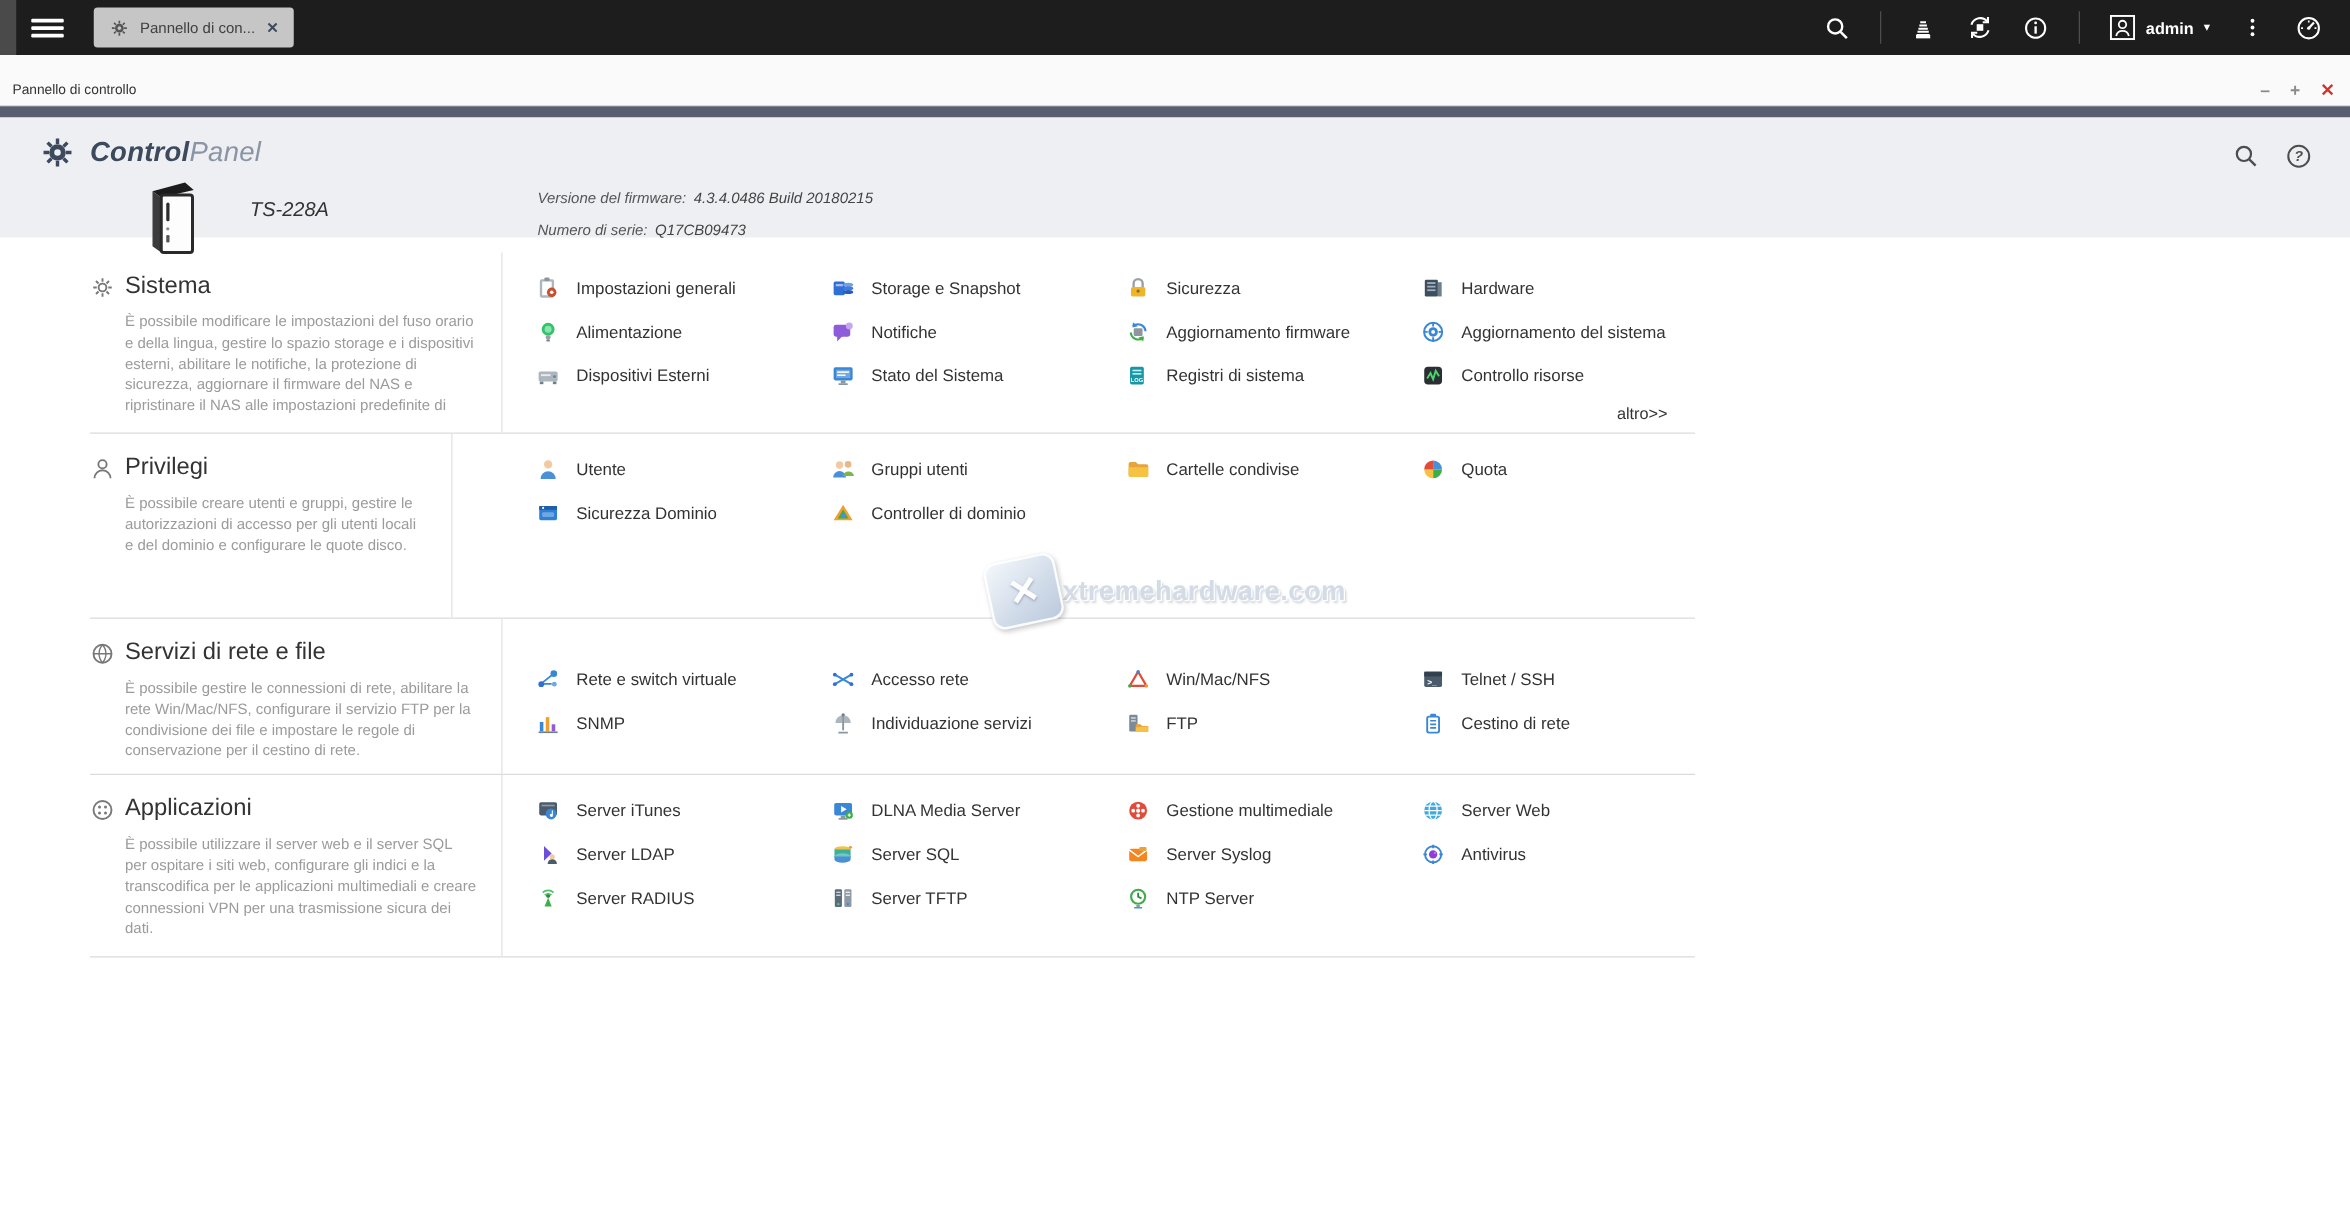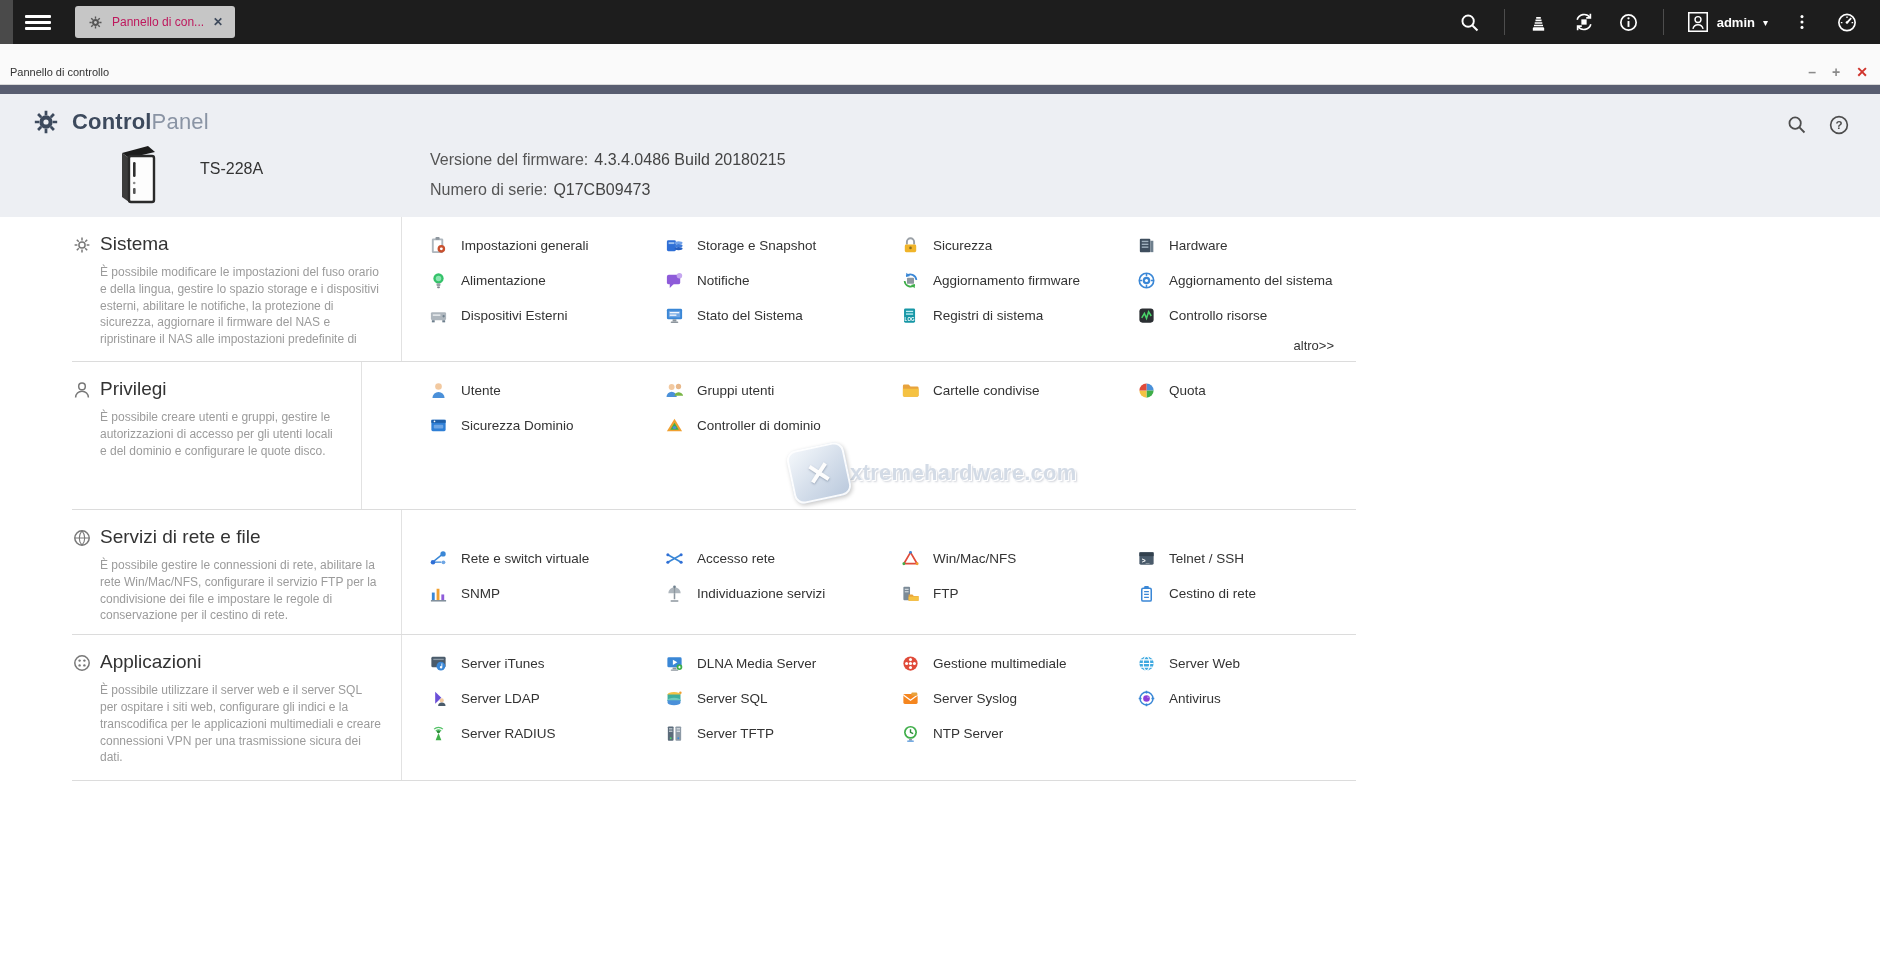--- a/index.html
+++ b/index.html
@@ -7,57 +7,57 @@
        font-family:"Liberation Sans",sans-serif;-webkit-font-smoothing:antialiased;}
 
   
   .topbar{height:44px;background:#1d1d1d;display:flex;align-items:center;position:relative;}
   .corner{width:13px;height:44px;background:#4a4a4a;}
   .hamburger{width:50px;height:44px;display:flex;align-items:center;justify-content:center;cursor:pointer;}
   .hamburger .bars{width:26px;}
   .hamburger .bars div{height:3px;background:#fff;margin:3px 0;border-radius:1px;}
   .tab{margin-left:12px;height:32px;background:#c6c6c6;border-radius:3px;display:flex;align-items:center;
        padding:0 12px;gap:9px;cursor:pointer;}
-  .tab .tlabel{font-size:12px;color:#be185d;}
+  .tab .tlabel{font-size:12px;color:#404040;}
   .tab .tclose{font-size:12px;font-weight:bold;color:#3e4a5c;cursor:pointer;}
   .top-right{margin-left:auto;display:flex;align-items:center;gap:23px;padding-right:22px;}
   .vdiv{width:1px;height:26px;background:#4d4d4d;}
   .tr-ic{width:22px;height:22px;display:inline-flex;align-items:center;justify-content:center;cursor:pointer;position:relative;}
   .adminwrap{display:flex;align-items:center;gap:8px;cursor:pointer;}
   .adminname{color:#fff;font-size:13px;font-weight:bold;}
   .caret{color:#fff;font-size:10px;}
 
   
   .titlebar{height:24px;background:#fafafa;border-bottom:1px solid #d8d8d8;display:flex;align-items:center;
             padding:16px 12px 0 10px;}
   .wtitle{font-size:11px;color:#333;}
   .wctrls{margin-left:auto;display:flex;align-items:center;gap:16px;}
   .wbtn{font-size:14px;font-weight:bold;color:#8a8a8a;cursor:pointer;line-height:1;}
   .wbtn.close{color:#d0342c;}
 
   .darkstrip{height:9px;background:#585d70;}
 
   
-  .app-header{height:123px;background:#edeff3;position:relative;}
+  .app-header{height:96px;background:#edeff3;position:relative;font-style:italic;}
   .brand{position:absolute;left:33px;top:15px;display:flex;align-items:center;gap:13px;}
   .brand-title{font-size:22px;letter-spacing:.2px;}
   .brand-title .b{font-weight:bold;color:#3d4a5d;}
   .brand-title .l{font-weight:400;color:#8a94a4;}
   .hdr-actions{position:absolute;right:30px;top:20px;display:flex;gap:20px;}
   .hdr-ic{width:22px;height:22px;cursor:pointer;}
   .nas{position:absolute;left:110px;top:48px;}
   .model{position:absolute;left:200px;top:66px;font-size:16px;color:#333;}
-  .infocol{position:absolute;top:57px;font-size:16px;color:#555;}
+  .infocol{position:absolute;top:57px;font-size:12px;color:#555;}
   .infocol.c1{left:430px;}
   .infocol.c2{left:790px;}
   .inforow{margin-bottom:12px;white-space:nowrap;}
   .inforow .val{color:#444;margin-left:6px;}
 
   
-  .content{background:#fff;}
+  .content{background:#fff;padding-top:12px;}
   .section{display:flex;margin-left:72px;width:1284px;border-bottom:1px solid #dcdcdc;box-sizing:border-box;}
   .section.s-sistema{min-height:145px;}
   .section.s-privilegi{min-height:148px;gap:40px;}
   .section.s-servizi{min-height:121px;align-items:center;}
   .section.s-applicazioni{min-height:146px;border-bottom:1px solid #dcdcdc;}
   .sec-left{width:333px;border-right:1px solid #e2e2e2;box-sizing:border-box;position:relative;padding:16px 0 10px 0;}
   .sicon{position:absolute;left:0;top:18px;width:20px;height:20px;}
   .sec-title{margin:0 0 0 28px;font-size:19px;font-weight:400;color:#333;cursor:default;}
   .sec-desc{margin:9px 20px 0 28px;font-size:12px;color:#9b9b9b;line-height:1.4;}
   .sec-right{flex:1;padding:11px 0 4px 27px;box-sizing:border-box;position:relative;}

